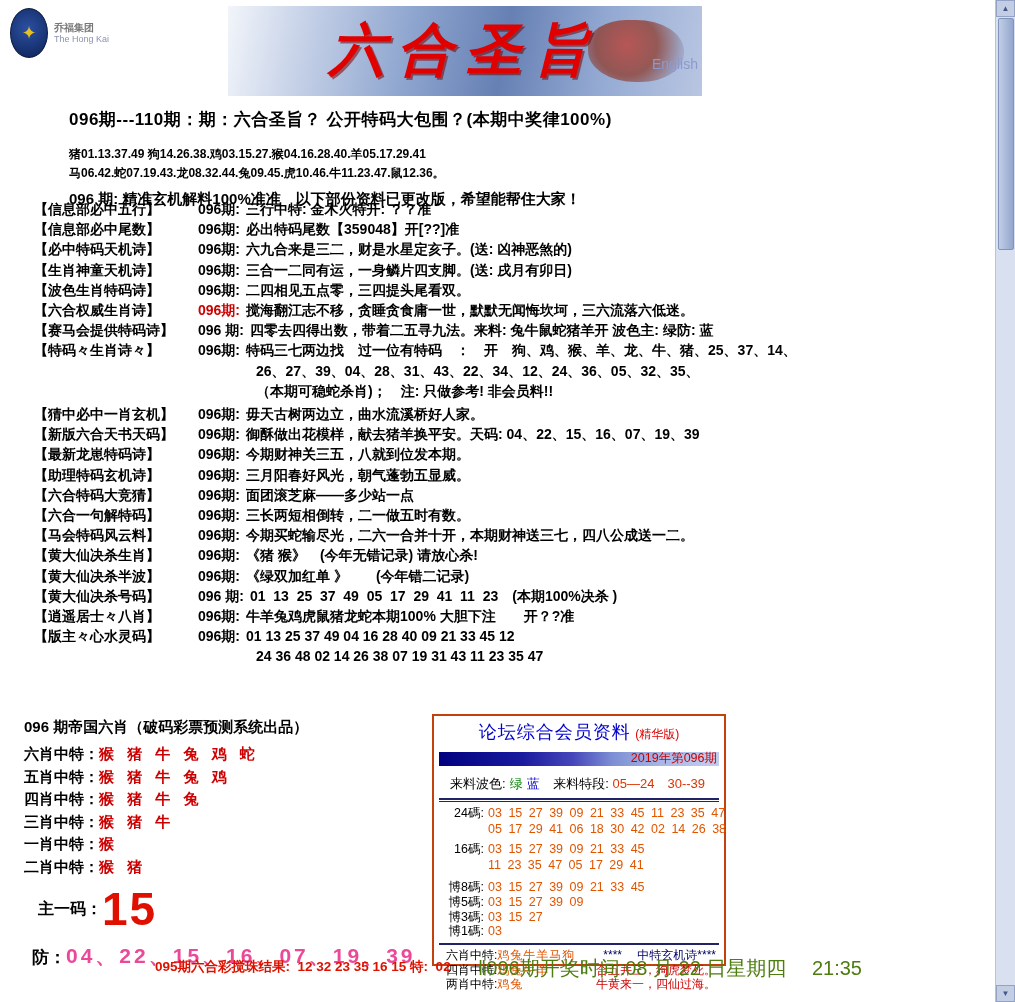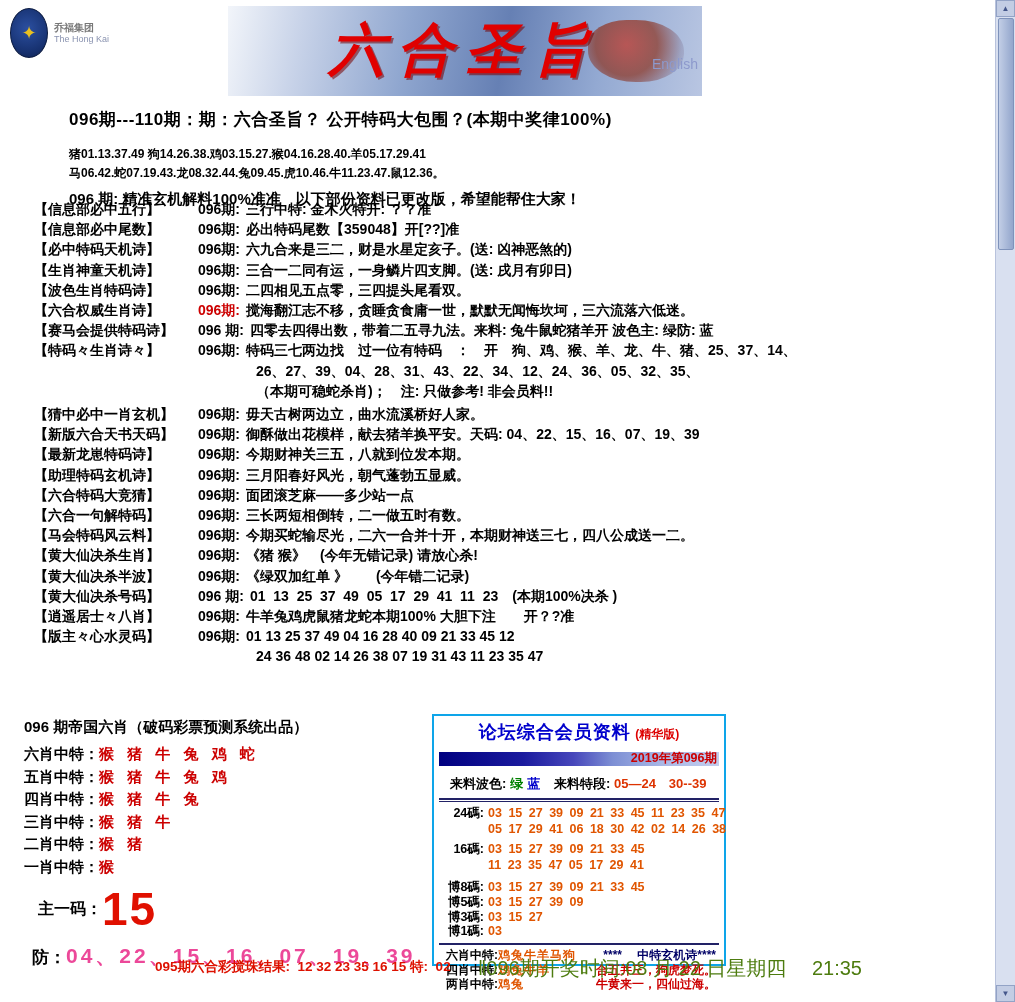--- a/index.html
+++ b/index.html
@@ -46,21 +46,21 @@
   .empire-row{line-height:22.5px;font-size:15px;}
   .empire-row .val{color:#cc0000;word-spacing:9px;}
   .main-code{margin-top:8px;display:flex;align-items:center;margin-left:14px;}
   .main-code-label{font-size:16px;}
   .main-code-value{font-size:46px;color:#e01000;line-height:1;letter-spacing:2px;}
   .guard{margin-top:10px;margin-left:8px;display:flex;align-items:baseline;}
   .guard-label{font-size:17px;}
   .guard-value{color:#ec4899;font-size:21px;letter-spacing:3px;}
   
   .panel{position:absolute;left:432px;top:714px;width:294px;height:252px;
-    border:2px solid #0ea5e9;box-sizing:border-box;background:#fff;font-weight:bold;}
+    border:2px solid #c2410c;box-sizing:border-box;background:#fff;font-weight:normal;}
   .p-title{text-align:center;margin-top:4px;white-space:nowrap;}
   .p-title .main{font-size:18px;color:#0000cc;letter-spacing:1px;}
   .p-title .suffix{font-size:12px;color:#dd0000;}
   .p-bar{position:relative;height:14px;margin:8px 5px 0 5px;
     background:linear-gradient(90deg,#000080 0%,#1b1b9e 30%,#4747bb 48%,#7d8fd4 62%,#a9b8e6 80%,#c2cdee 100%);}
   .p-issue{position:absolute;right:2px;top:-2px;color:#cc0000;font-size:12.5px;}
   .p-bose{margin:9px 6px 0 16px;font-size:13px;white-space:nowrap;}
   .p-bose .green{color:#008000;margin:0 4px;}
   .p-bose .blue{color:#0000cc;margin-right:10px;}
   .p-bose .orange{color:#dd3300;}
@@ -142,22 +142,22 @@
   <div class="tip-row"><span class="tlbl">【版主々心水灵码】</span><span class="tper">096期:</span><span class="ttxt">01 13 25 37 49 04 16 28 40 09 21 33 45 12</span></div>
   <div class="tip-sub">24 36 48 02 14 26 38 07 19 31 43 11 23 35 47</div>
 </div>
 
 <div class="empire">
   <div class="empire-title">096 期帝国六肖（破码彩票预测系统出品）</div>
   <div class="empire-row"><span>六肖中特：</span><span class="val">猴 猪 牛 兔 鸡 蛇</span></div>
   <div class="empire-row"><span>五肖中特：</span><span class="val">猴 猪 牛 兔 鸡</span></div>
   <div class="empire-row"><span>四肖中特：</span><span class="val">猴 猪 牛 兔</span></div>
   <div class="empire-row"><span>三肖中特：</span><span class="val">猴 猪 牛</span></div>
+  <div class="empire-row"><span>一肖中特：</span><span class="val">猴</span></div>
   <div class="empire-row"><span>二肖中特：</span><span class="val">猴 猪</span></div>
-  <div class="empire-row"><span>一肖中特：</span><span class="val">猴</span></div>
   <div class="main-code">
     <span class="main-code-label">主一码：</span>
     <span class="main-code-value">15</span>
   </div>
   <div class="guard">
     <span class="guard-label">防：</span>
     <span class="guard-value">04、22、15、16、07、19、39</span>
   </div>
 </div>
 

